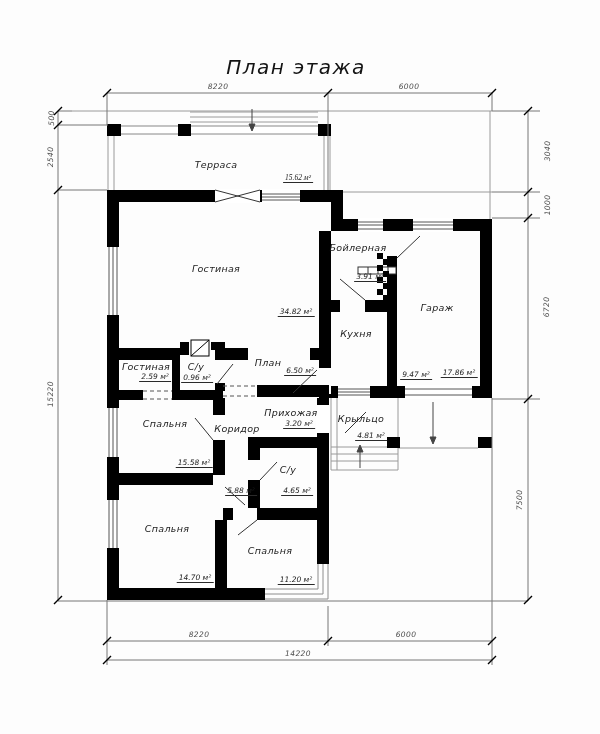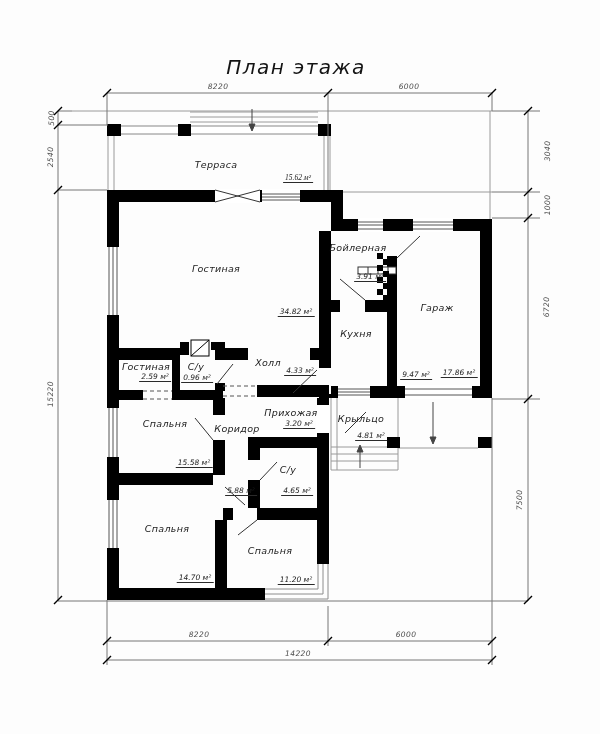--- a/index.html
+++ b/index.html
@@ -204,22 +204,22 @@
 
   <div class="lbl room-name" style="left:358px;top:247px;">Бойлерная</div>
   <div class="lbl room-area" style="left:370px;top:277px;">3.91 м²</div>
 
   <div class="lbl room-name" style="left:437px;top:307px;">Гараж</div>
   <div class="lbl room-area" style="left:459px;top:373px;">17.86 м²</div>
 
   <div class="lbl room-name" style="left:356px;top:333px;">Кухня</div>
   <div class="lbl room-area" style="left:368px;top:375px;margin-left:48px;">9.47 м²</div>
 
-  <div class="lbl room-name" style="left:268px;top:362px;">Холл</div>
-  <div class="lbl room-area" style="left:300px;top:371px;">4.33 м²</div>
+  <div class="lbl room-name" style="left:268px;top:362px;">План</div>
+  <div class="lbl room-area" style="left:300px;top:371px;">6.50 м²</div>
 
   <div class="lbl room-name" style="left:146px;top:366px;">Гостиная</div>
   <div class="lbl room-area" style="left:155px;top:377px;">2.59 м²</div>
 
   <div class="lbl room-name" style="left:196px;top:366px;">С/у</div>
   <div class="lbl room-area" style="left:197px;top:378px;">0.96 м²</div>
 
   <div class="lbl room-name" style="left:165px;top:423px;">Спальня</div>
   <div class="lbl room-area" style="left:194px;top:463px;">15.58 м²</div>
 

